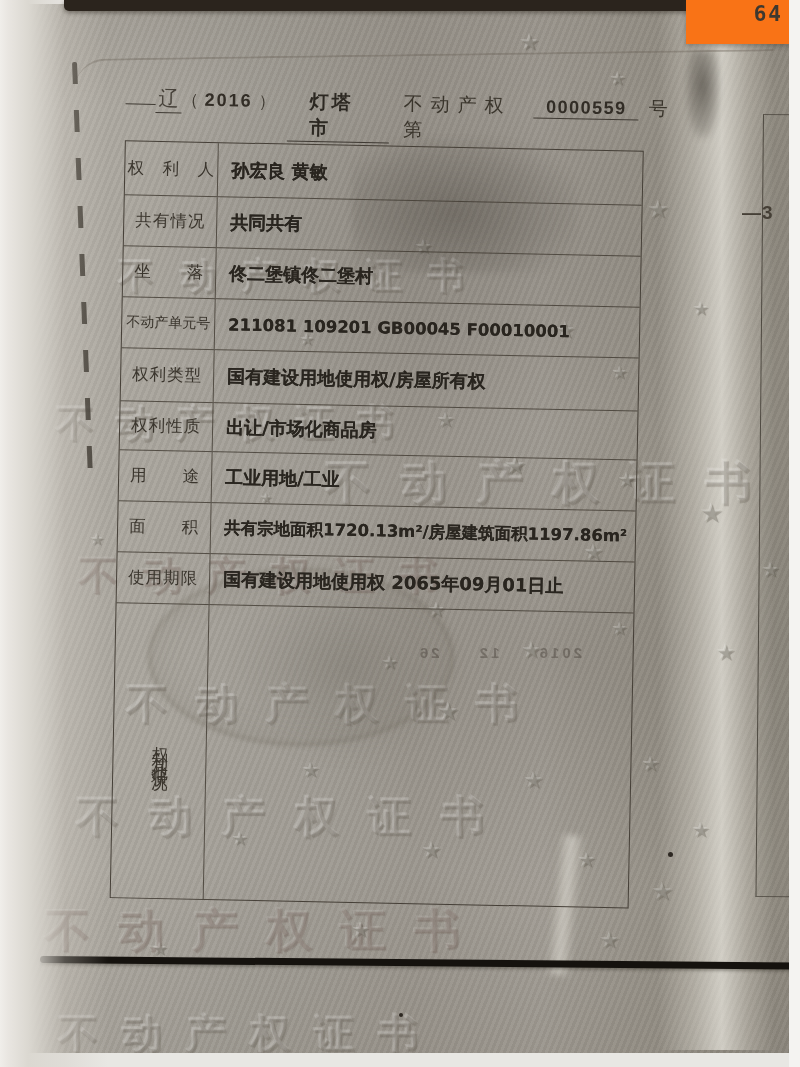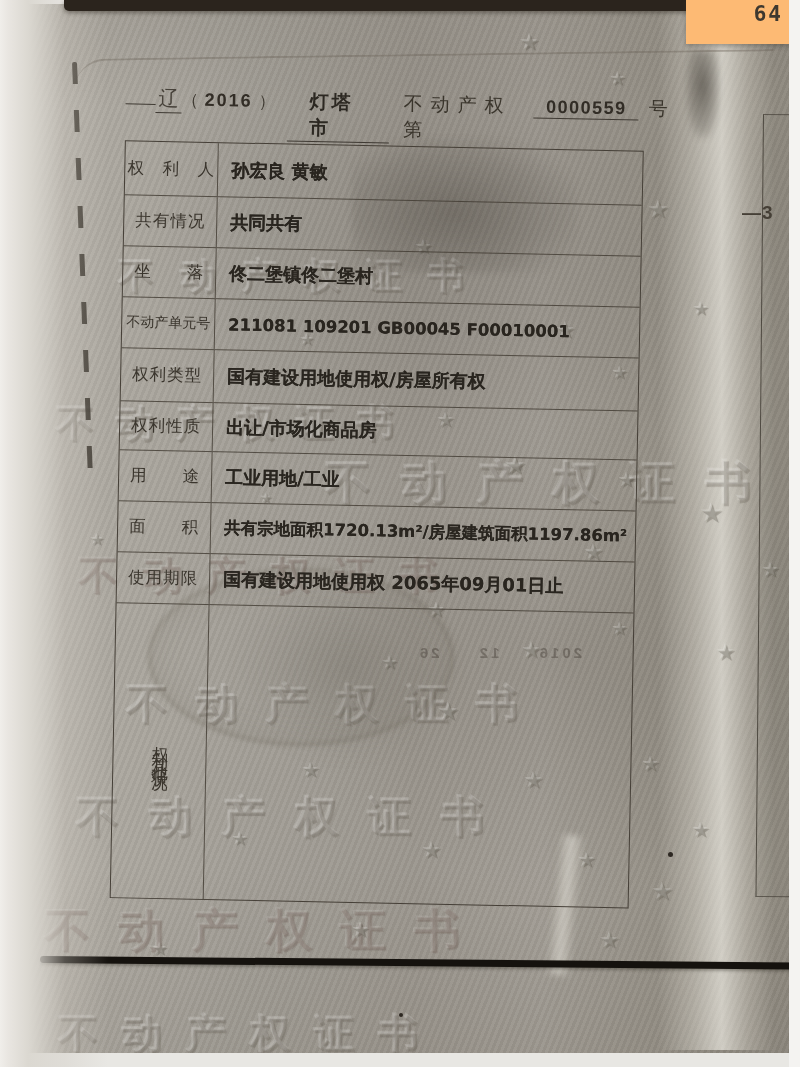--- a/index.html
+++ b/index.html
@@ -96,21 +96,21 @@
     position:absolute;left:742px;top:202px;z-index:4;
     font-weight:700;font-size:19px;color:#453f36;letter-spacing:1px;
   }
   
   .edge-left{position:absolute;left:0;top:0;width:108px;height:1067px;z-index:6;pointer-events:none;
     background:linear-gradient(90deg,#f0eeea 0,#e9e6e1 8px,#dbd8d1 26%,rgba(205,200,192,0.35) 60%,rgba(205,200,192,0) 100%);}
   .edge-right{position:absolute;left:789px;top:0;width:11px;height:1067px;z-index:7;background:#f4f3f1;}
   .edge-bottom{position:absolute;left:0;top:1053px;width:800px;height:14px;z-index:5;background:#e8e7e3;}
   .strip-top{position:absolute;left:64px;top:0;width:630px;height:11px;z-index:6;background:#2b241d;
     border-radius:0 0 5px 5px;box-shadow:0 2px 4px rgba(43,36,29,0.45);}
-  .tan-block{position:absolute;left:686px;top:0;width:103px;height:44px;z-index:6;background:#fdba74;
+  .tan-block{position:absolute;left:686px;top:0;width:103px;height:44px;z-index:6;background:#f97316;
     box-shadow:0 2px 5px rgba(60,53,44,0.4);}
   .page-num{
     position:absolute;right:6px;top:2px;
     font-size:21px;font-weight:700;color:#3e382f;letter-spacing:2px;
     font-family:"DejaVu Sans Mono","Liberation Mono",monospace;
   }
   
   .doc{
     position:absolute;left:112px;top:84px;width:556px;z-index:3;
     transform:rotate(1.15deg);transform-origin:0 0;

